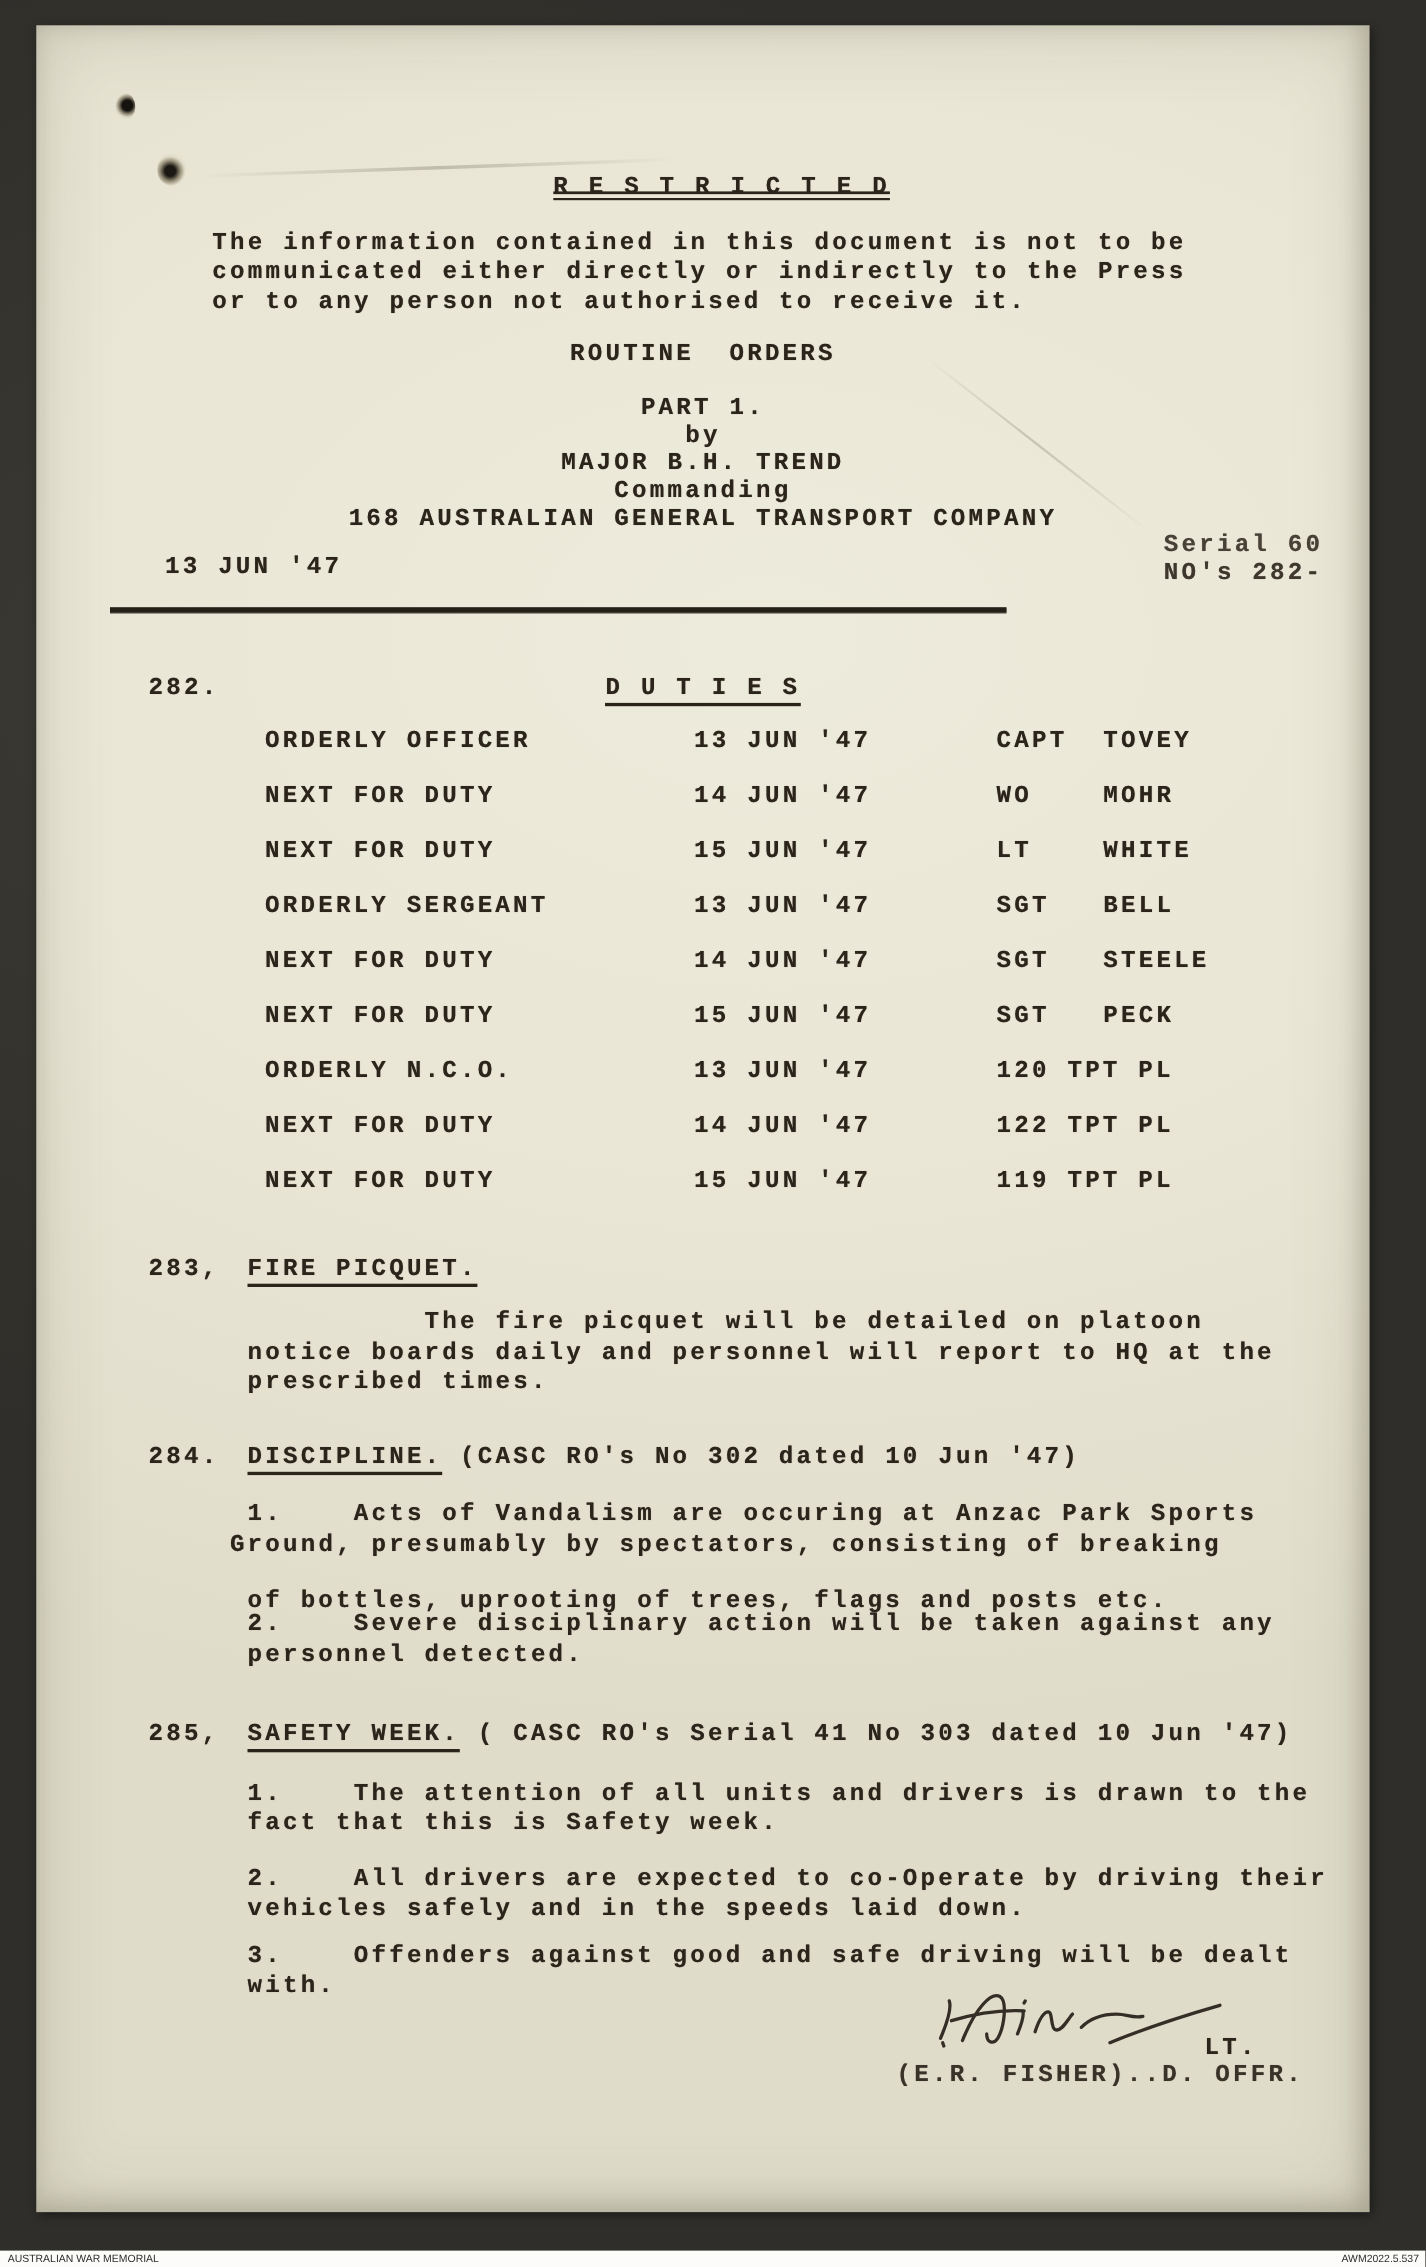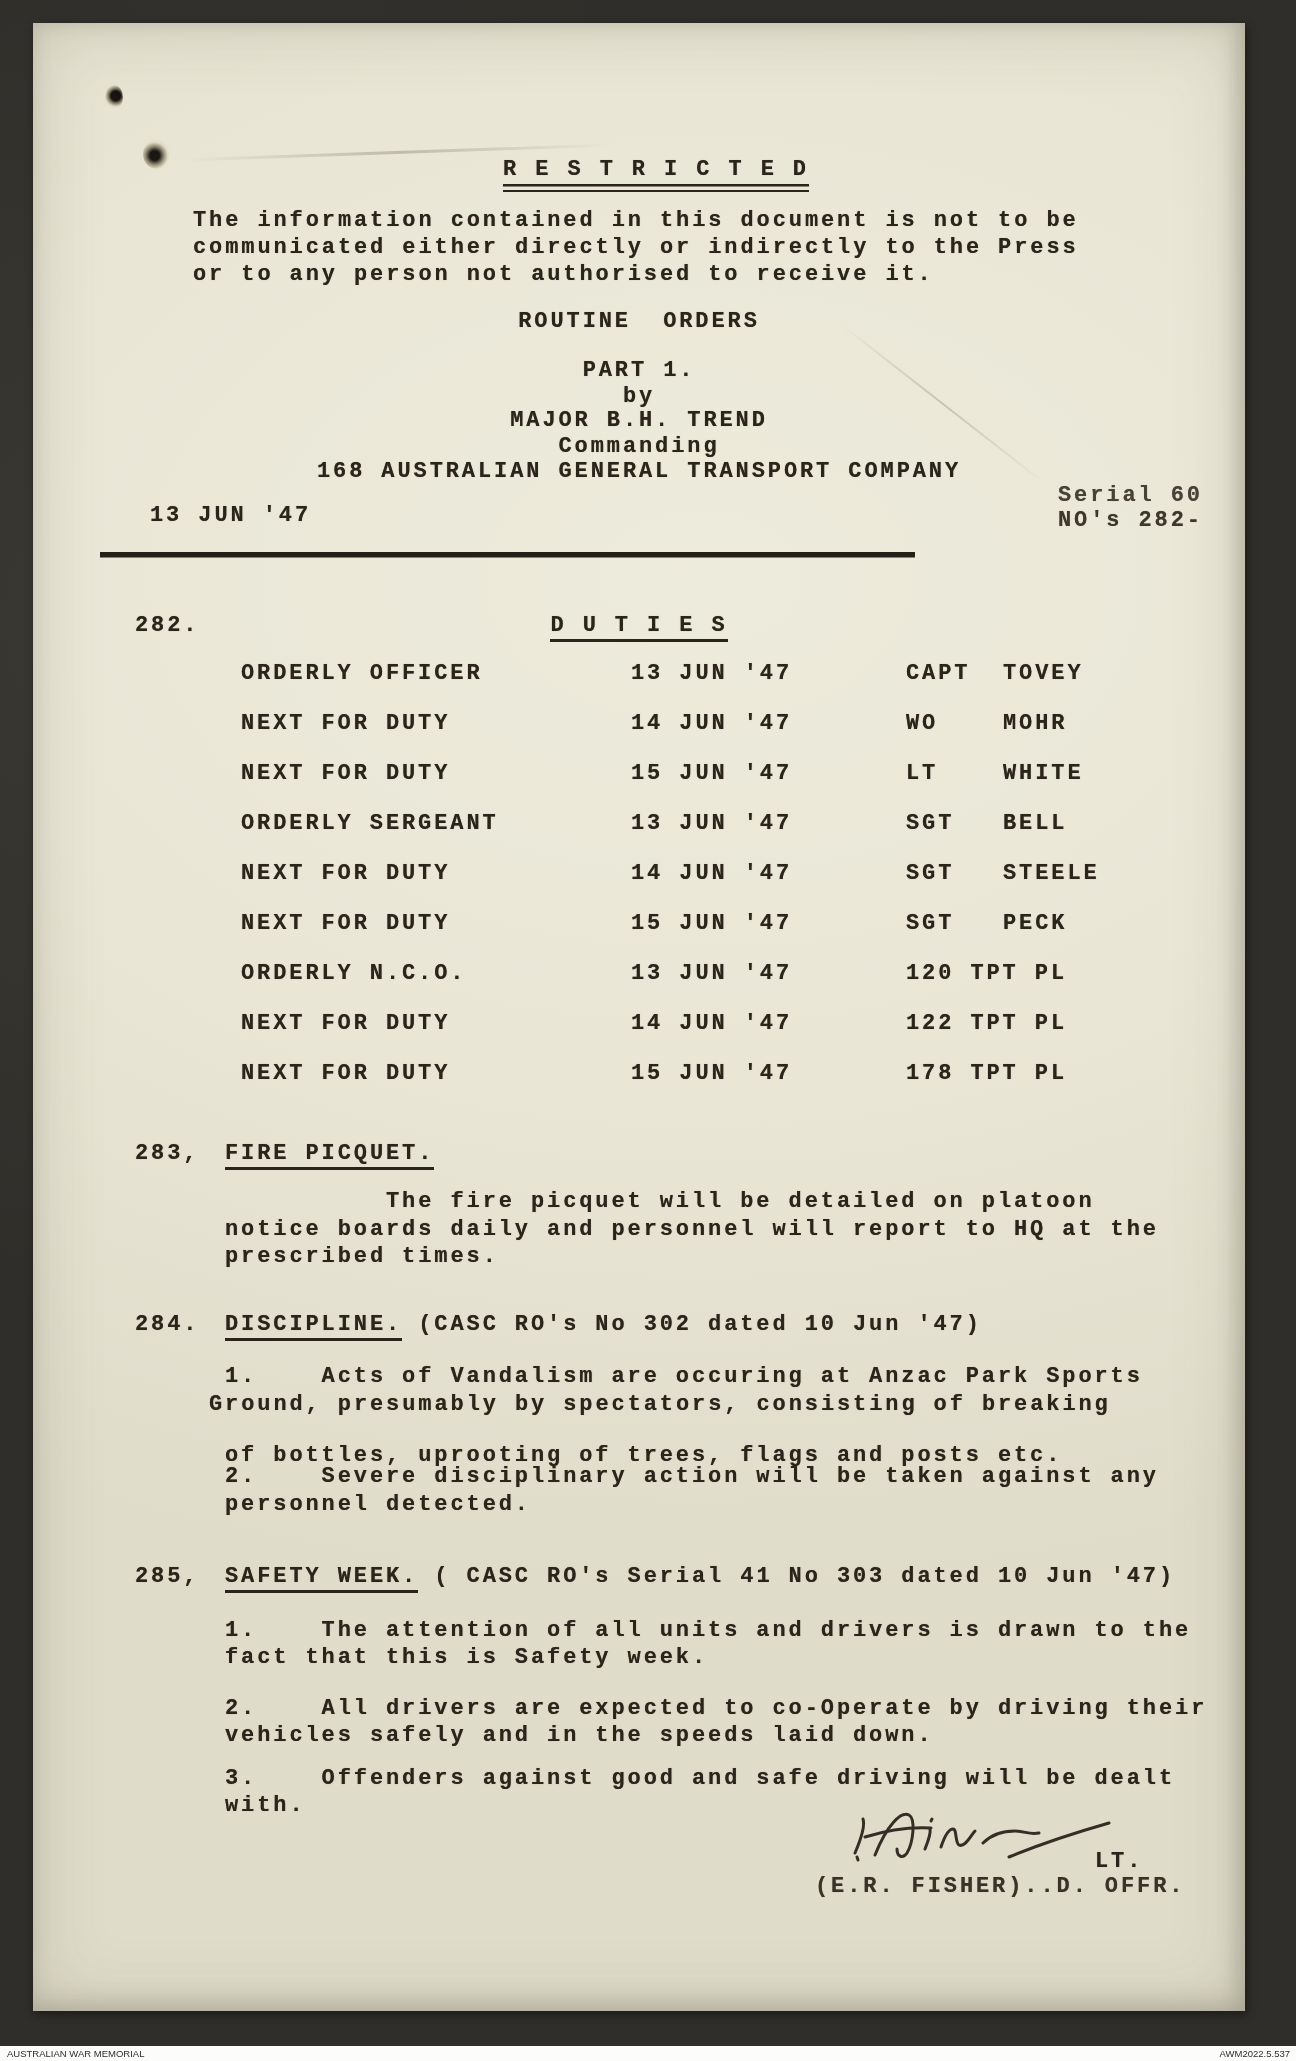--- a/index.html
+++ b/index.html
@@ -25,21 +25,20 @@
     letter-spacing:2.9px;color:#2b241b;
     text-shadow:0 0 0.7px rgba(43,36,27,0.6);
   }
   .center{left:0;right:0;text-align:center;}
   .ul1{
     padding-bottom:4px;
     background-image:linear-gradient(#2b241b,#2b241b);
     background-repeat:no-repeat;background-size:100% 3px;background-position:0 100%;
   }
   .ul2{
-    padding-bottom:10px;
     background-image:linear-gradient(#2b241b,#2b241b),linear-gradient(#2b241b,#2b241b);
     background-repeat:no-repeat,no-repeat;
     background-size:100% 2.5px,100% 2.5px;
     background-position:0 calc(100% - 6px),0 100%;
     margin-left:34px;
   }
   .rule{position:absolute;background:#241f17;box-shadow:0 1px 0 rgba(36,31,23,.5);}
   .row{position:absolute;height:28px;width:1010px;left:192px;margin-left:16px;}
   .row span{position:absolute;top:0;}
   .c-duty{left:0;}
@@ -142,21 +141,21 @@
   </div>
   <div class="row t" style="top:987px;">
     <span class="c-duty">NEXT FOR DUTY</span>
     <span class="c-date">14 JUN '47</span>
     <span class="c-rank">122 TPT PL</span>
     <span class="c-name"></span>
   </div>
   <div class="row t" style="top:1037px;">
     <span class="c-duty">NEXT FOR DUTY</span>
     <span class="c-date">15 JUN '47</span>
-    <span class="c-rank">178 TPT PL</span>
+    <span class="c-rank">119 TPT PL</span>
     <span class="c-name"></span>
   </div>
 
   <div class="t" style="left:102px;top:1117px;">283,</div>
   <div class="t" style="left:192px;top:1117px;"><span class="ul1">FIRE PICQUET.</span><span></span></div>
   <div class="t" style="left:192px;top:1165px;">          The fire picquet will be detailed on platoon</div>
   <div class="t" style="left:192px;top:1193px;">notice boards daily and personnel will report to HQ at the</div>
   <div class="t" style="left:192px;top:1220px;">prescribed times.</div>
 
   <div class="t" style="left:102px;top:1288px;">284.</div>

